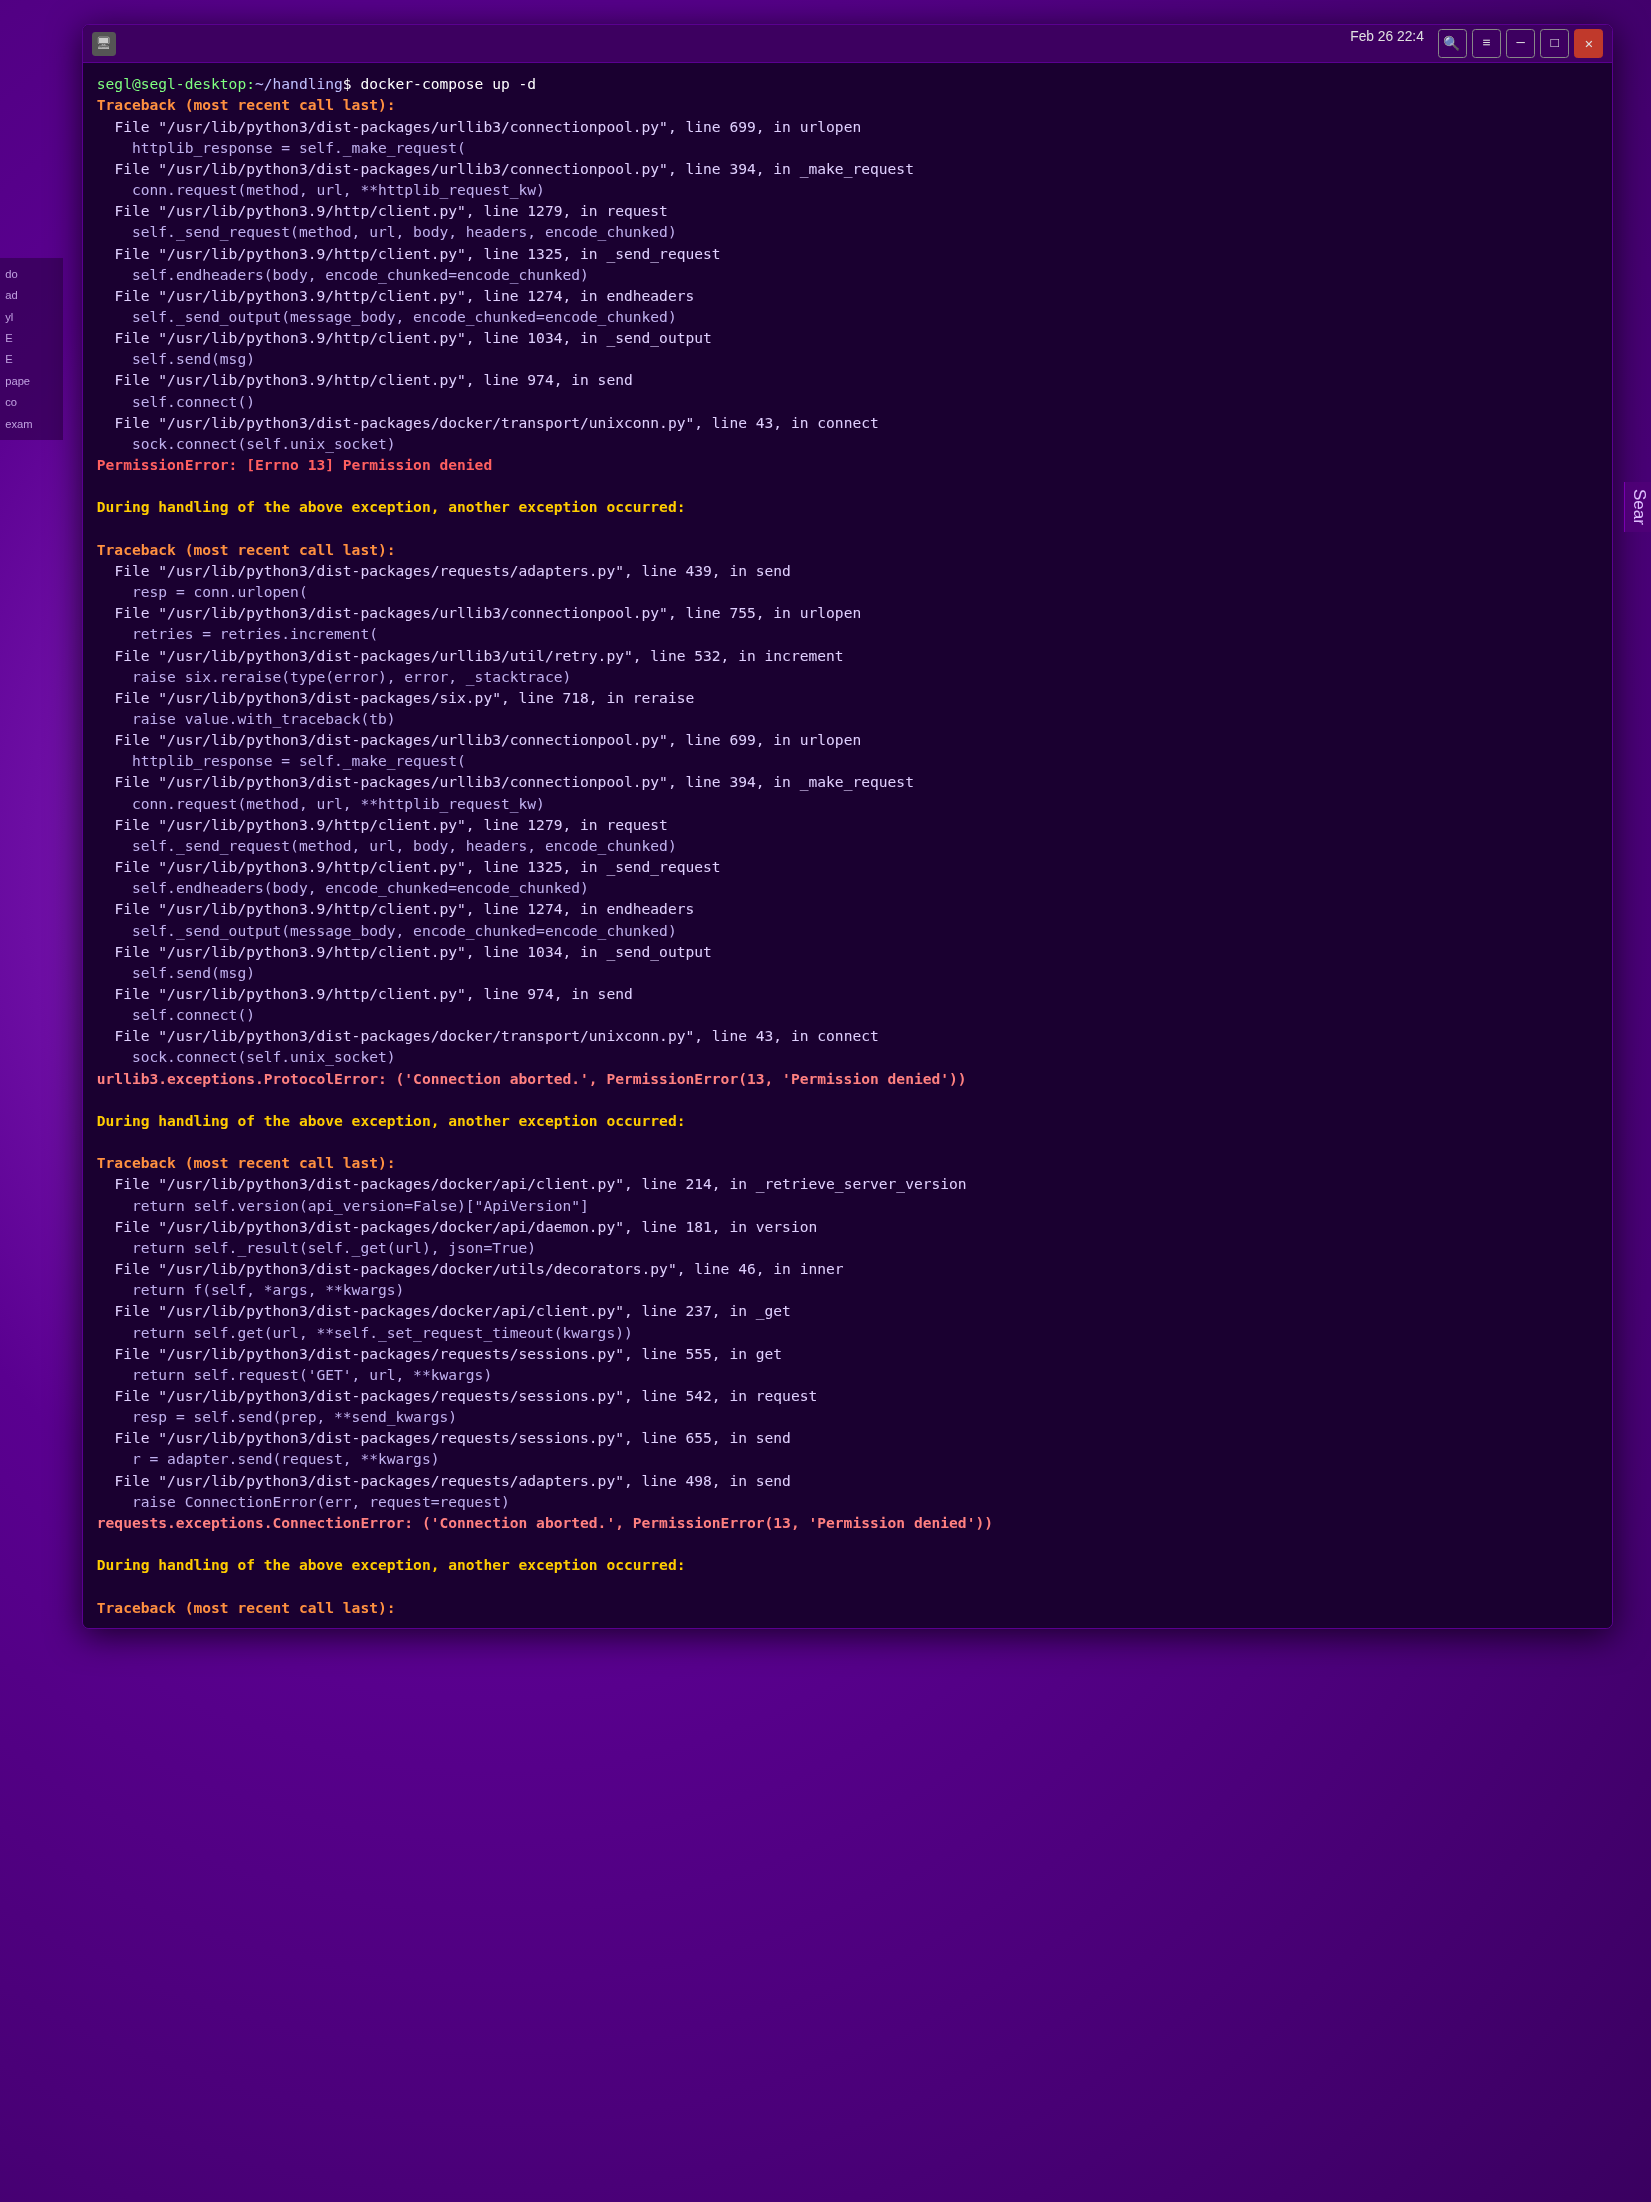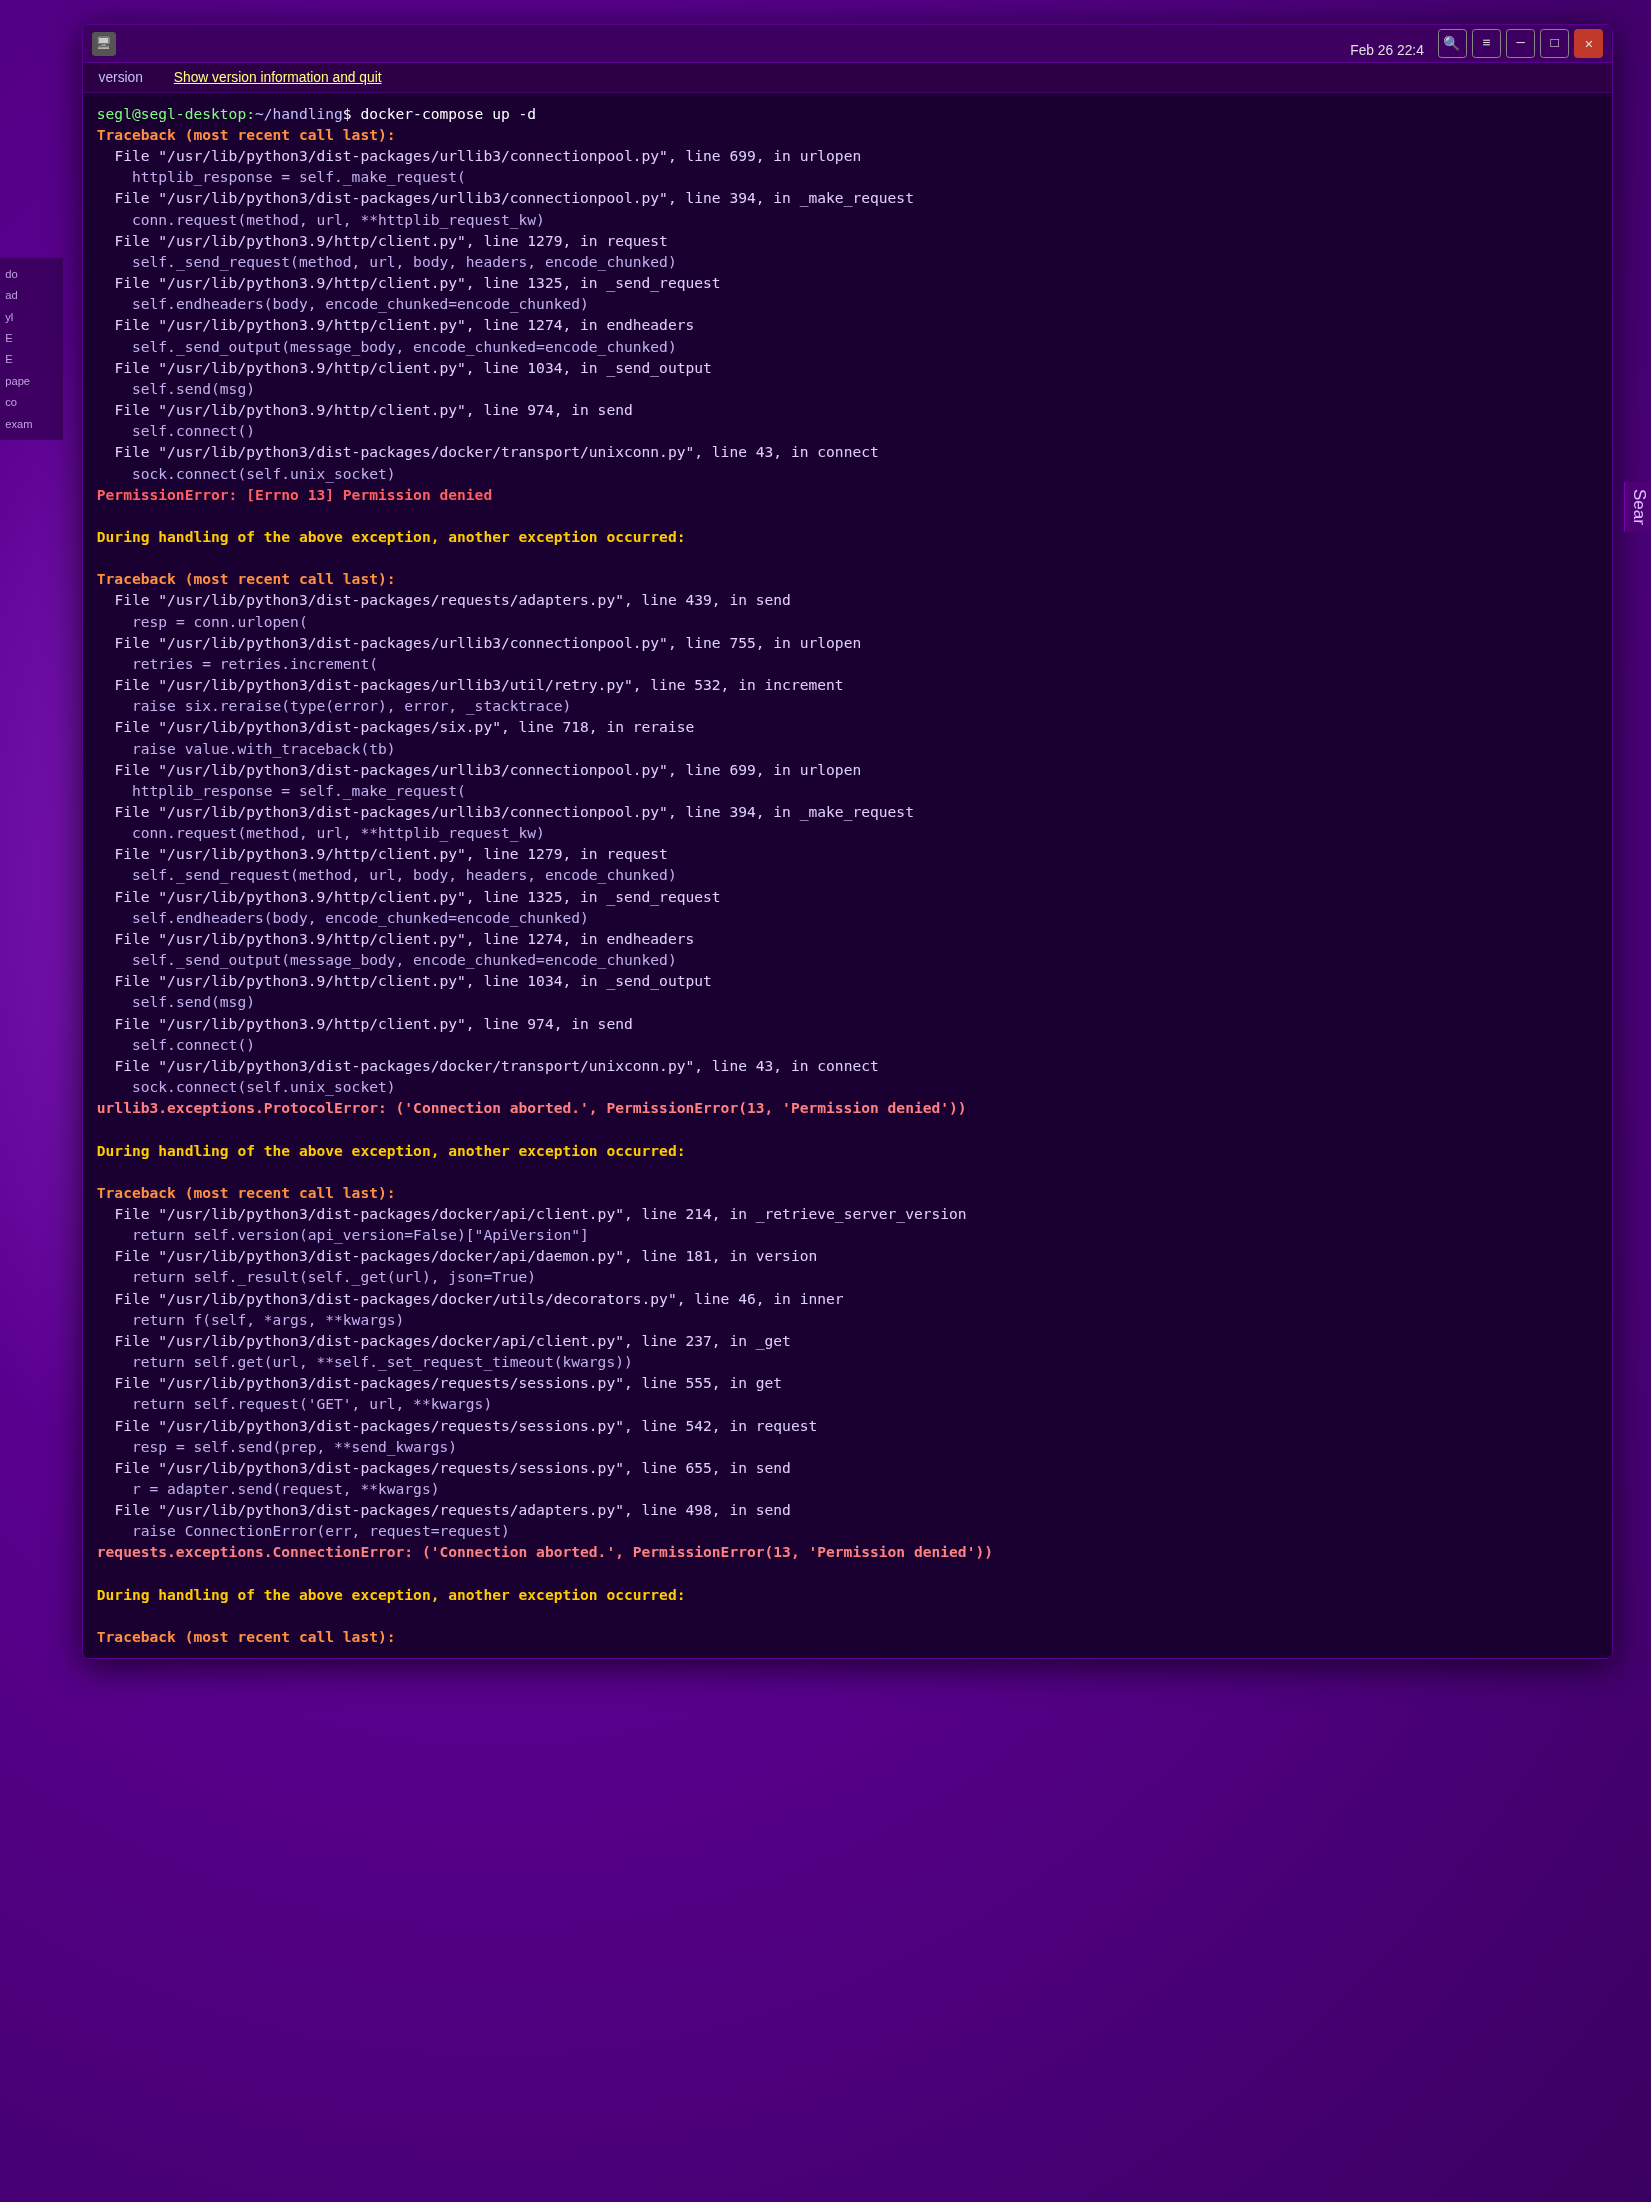--- a/index.html
+++ b/index.html
@@ -66,21 +66,21 @@
     .title-bar-center {
       flex: 1;
       text-align: center;
       color: #e0e0e0;
       font-size: 15.5px;
       font-family: sans-serif;
     }
 
     .title-bar-right {
       display: flex;
-      align-items: flex-end;
+      align-items: flex-start;
       gap: 5.2px;
       margin-left: 24px;
     }
 
     .timestamp {
       color: #e0e0e0;
       font-family: sans-serif;
       font-size: 13.8px;
       margin-right: 8.6px;
     }
@@ -185,24 +185,20 @@
     <div class="title-bar-right">
       <span class="timestamp">Feb 26 22:4</span>
       <div class="title-btn" title="Search">🔍</div>
       <div class="title-btn" title="Menu">≡</div>
       <div class="title-btn" title="Minimize">─</div>
       <div class="title-btn" title="Maximize">□</div>
       <div class="title-btn close" title="Close">✕</div>
     </div>
   </div>
 
-  <div class="menu-bar">
-    <span class="menu-item">version</span>
-    <span class="menu-item active">Show version information and quit</span>
-  </div>
 
   <div class="terminal-body">
     <pre id="terminal-content"><span style="color:#80ff80;">segl@segl-desktop:</span><span style="color:#c0c0ff;">~/handling</span><span style="color:#ffffff;">$ docker-compose up -d</span>
 <span style="color:#ff9040;font-weight:bold;">Traceback (most recent call last):</span>
 <span style="color:#e0d0ff;">  File "/usr/lib/python3/dist-packages/urllib3/connectionpool.py", line 699, in urlopen</span>
 <span style="color:#c0b0ef;">    httplib_response = self._make_request(</span>
 <span style="color:#e0d0ff;">  File "/usr/lib/python3/dist-packages/urllib3/connectionpool.py", line 394, in _make_request</span>
 <span style="color:#c0b0ef;">    conn.request(method, url, **httplib_request_kw)</span>
 <span style="color:#e0d0ff;">  File "/usr/lib/python3.9/http/client.py", line 1279, in request</span>
 <span style="color:#c0b0ef;">    self._send_request(method, url, body, headers, encode_chunked)</span>

